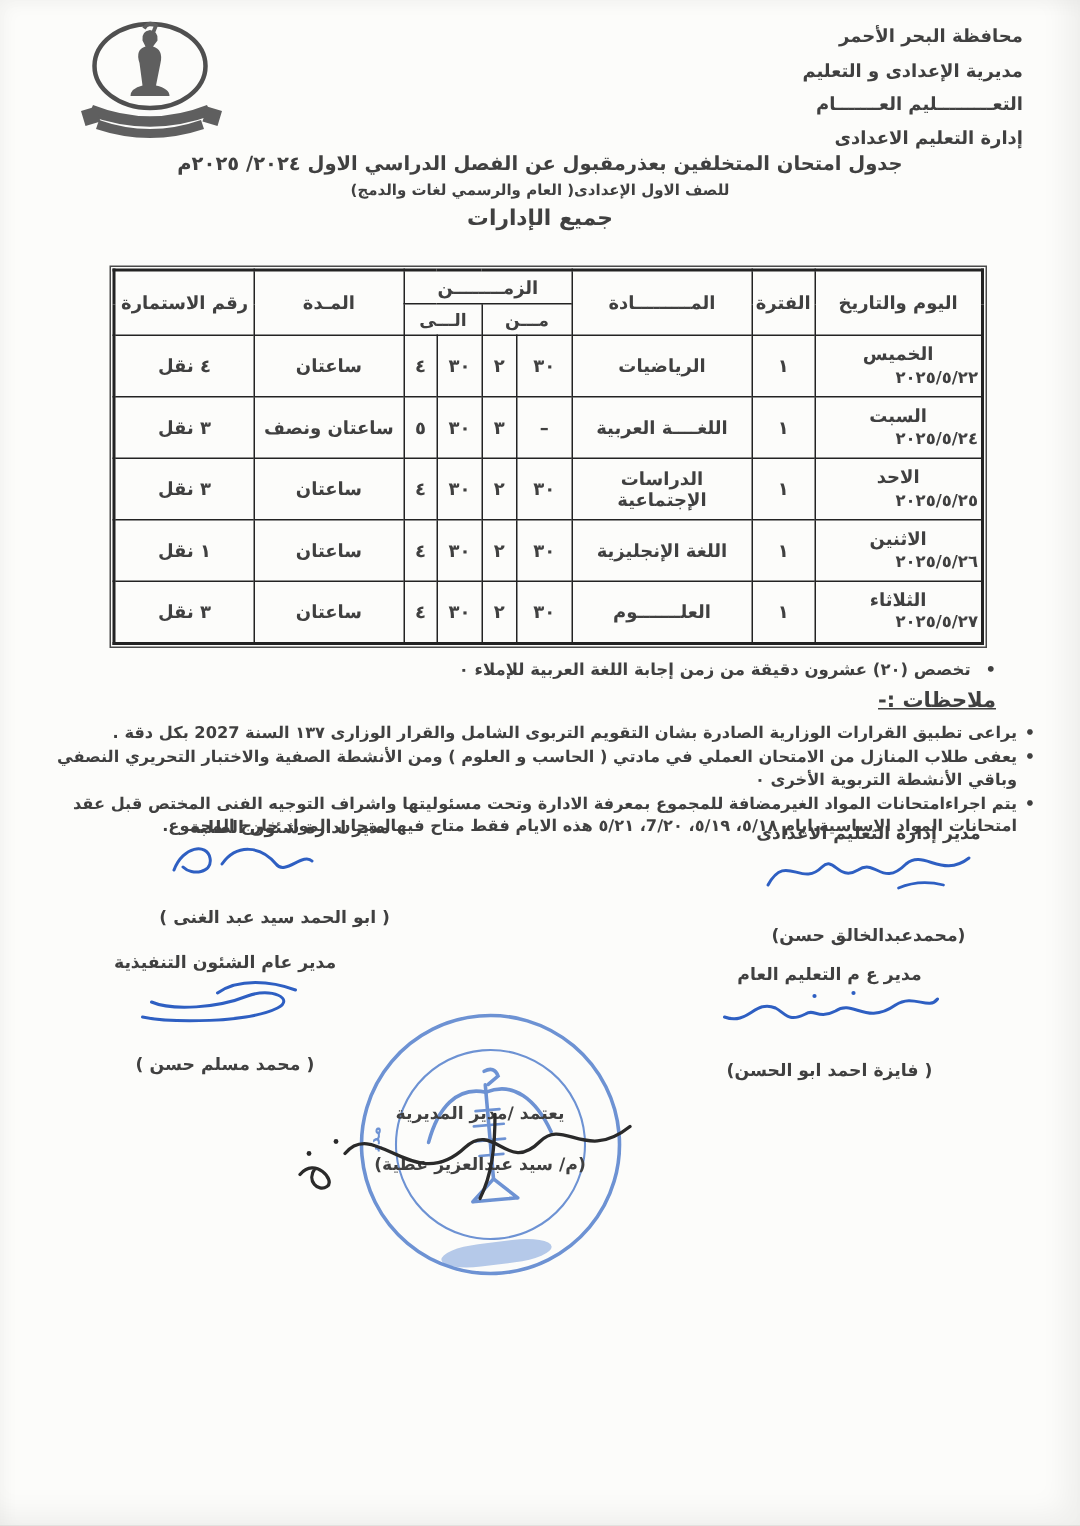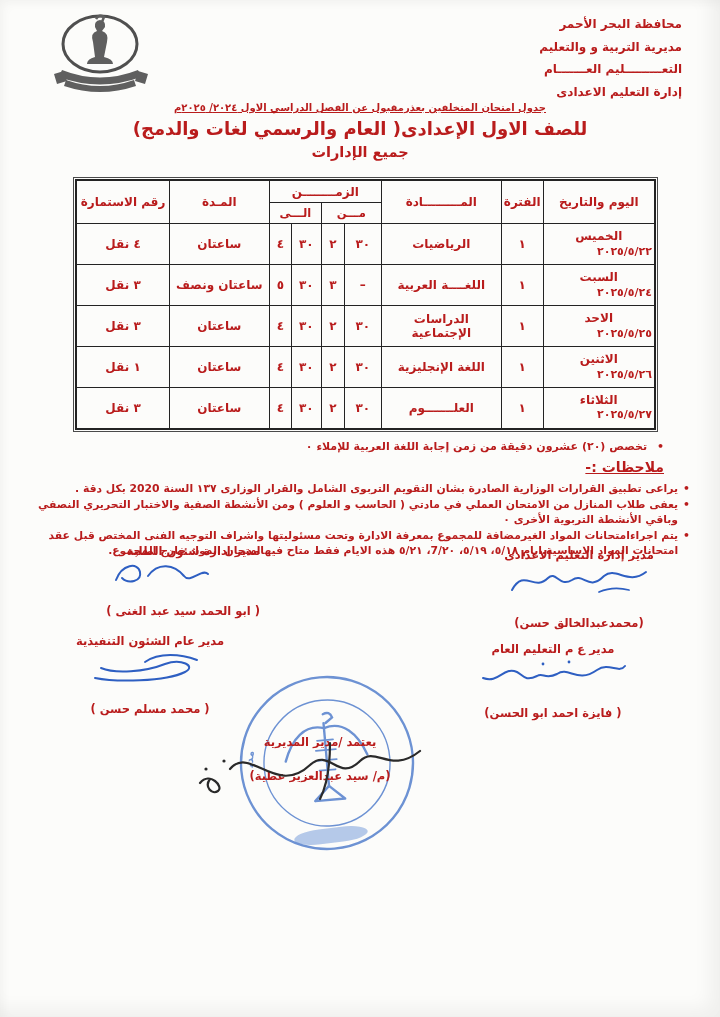--- a/index.html
+++ b/index.html
@@ -1,25 +1,25 @@
 <!DOCTYPE html>
 <html lang="ar" dir="rtl"><head>
 <meta charset="utf-8">
 <style>
   html,body{margin:0;padding:0;background:#d8d8d4;}
   .page{
     position:relative;width:720px;height:1017px;margin:0 auto;
-    background:#fcfcfa;color:#b91c1c;
+    background:#fcfcfa;color:#404040;
     font-family:"DejaVu Sans",sans-serif;direction:rtl;overflow:hidden;
     box-shadow:inset -10px -8px 18px rgba(0,0,0,.05), inset 4px 4px 10px rgba(0,0,0,.03);
   }
   .org-block{position:absolute;top:13px;right:38px;text-align:right;font-weight:bold;font-size:12px;line-height:22.5px;}
   .titles{position:absolute;top:102px;right:62px;width:596px;text-align:center;font-weight:bold;}
-  .t1{font-size:10px;text-decoration:underline;}
-  .t2{font-size:18px;margin-top:5px;}
+  .t1{font-size:13px;}
+  .t2{font-size:10px;margin-top:5px;}
   .t3{font-size:14.5px;margin-top:5px;letter-spacing:.5px;text-align:center;}
   .logo{position:absolute;top:6px;left:40px;}
 
   table.exam{position:absolute;top:179px;right:64px;border-collapse:collapse;border:2.4px solid #232323;outline:1px solid #4a4a4a;outline-offset:1.5px;}
   table.exam th,table.exam td{border:1.4px solid #232323;font-weight:bold;text-align:center;vertical-align:middle;padding:0 2px;font-size:12px;}
   table.exam th{font-size:12px;}
   tr.hrow1 th{height:21px;}
   tr.hrow2 th{height:20px;font-size:11.5px;}
   tr.drow{height:41px;}
   td.c-day{font-size:11.5px;line-height:1.3;}
@@ -57,21 +57,21 @@
     <ellipse cx="60" cy="38" rx="37" ry="28" fill="none" stroke="#4f4f4f" stroke-width="3"></ellipse>
     <path d="M60,14 q6,1 5,7 l-3,4 q7,2 5,11 l-3,15 q9,2 9,7 h-26 q0,-5 8,-7 l-2,-15 q-3,-9 4,-11 l-2,-4 q-1,-6 5,-7 z" fill="#5f5f5f" stroke="none"></path>
     <path d="M56,13 q3,-5 8,-2 l-2,5" fill="none" stroke="#5f5f5f" stroke-width="2.5"></path>
     <path d="M22,64 q38,15 76,0 l3,7 q-41,15 -82,0 z" fill="#5f5f5f"></path>
     <path d="M26,74 q34,12 68,0 l2,6 q-36,12 -72,0 z" fill="#5f5f5f"></path>
     <path d="M14,68 l10,-3 3,10 -10,3 z M108,68 l-10,-3 -3,10 10,3 z" fill="#5f5f5f"></path>
   </svg>
 
   <div class="org-block">
     <div>محافظة البحر الأحمر</div>
-    <div>مديرية التربية و والتعليم</div>
+    <div>مديرية الإعدادى و التعليم</div>
     <div>التعـــــــــليم العـــــــام</div>
     <div>إدارة التعليم الاعدادى</div>
   </div>
 
   <div class="titles">
     <div class="t1">جدول  امتحان المتخلفين بعذرمقبول عن الفصل الدراسي الاول ٢٠٢٤/ ٢٠٢٥م</div>
     <div class="t2">للصف الاول الإعدادى( العام والرسمي لغات والدمج)</div>
     <div class="t3">جميع الإدارات</div>
   </div>
 
@@ -160,21 +160,21 @@
 
   <div class="note1">
     <span class="b">•</span>
     <span>تخصص (٢٠) عشرون دقيقة من زمن إجابة اللغة العربية للإملاء ٠</span>
   </div>
 
   <div class="notes-label">ملاحظات :-</div>
   <div class="notes">
     <div class="item">
       <span class="b">•</span>
-      <span>يراعى تطبيق القرارات الوزارية الصادرة بشان التقويم التربوى الشامل والقرار الوزارى ١٣٧ السنة 2020 بكل دقة .</span>
+      <span>يراعى تطبيق القرارات الوزارية الصادرة بشان التقويم التربوى الشامل والقرار الوزارى ١٣٧ السنة 2027 بكل دقة .</span>
     </div>
     <div class="item">
       <span class="b">•</span>
       <span>يعفى طلاب المنازل من الامتحان العملي في مادتي ( الحاسب و العلوم ) ومن الأنشطة الصفية والاختبار التحريري النصفي وباقي الأنشطة التربوية الأخرى ٠</span>
     </div>
     <div class="item">
       <span class="b">•</span>
       <span>يتم اجراءامتحانات المواد الغيرمضافة للمجموع بمعرفة الادارة وتحت مسئوليتها واشراف التوجيه الفنى المختص قبل عقد امتحانات المواد الاساسية.ايام ٥/١٨، ٥/١٩، 7/٢٠، ٥/٢١ هذه الايام فقط متاح فيهاامتحان المواد خارج المجموع.</span>
     </div>
   </div>

